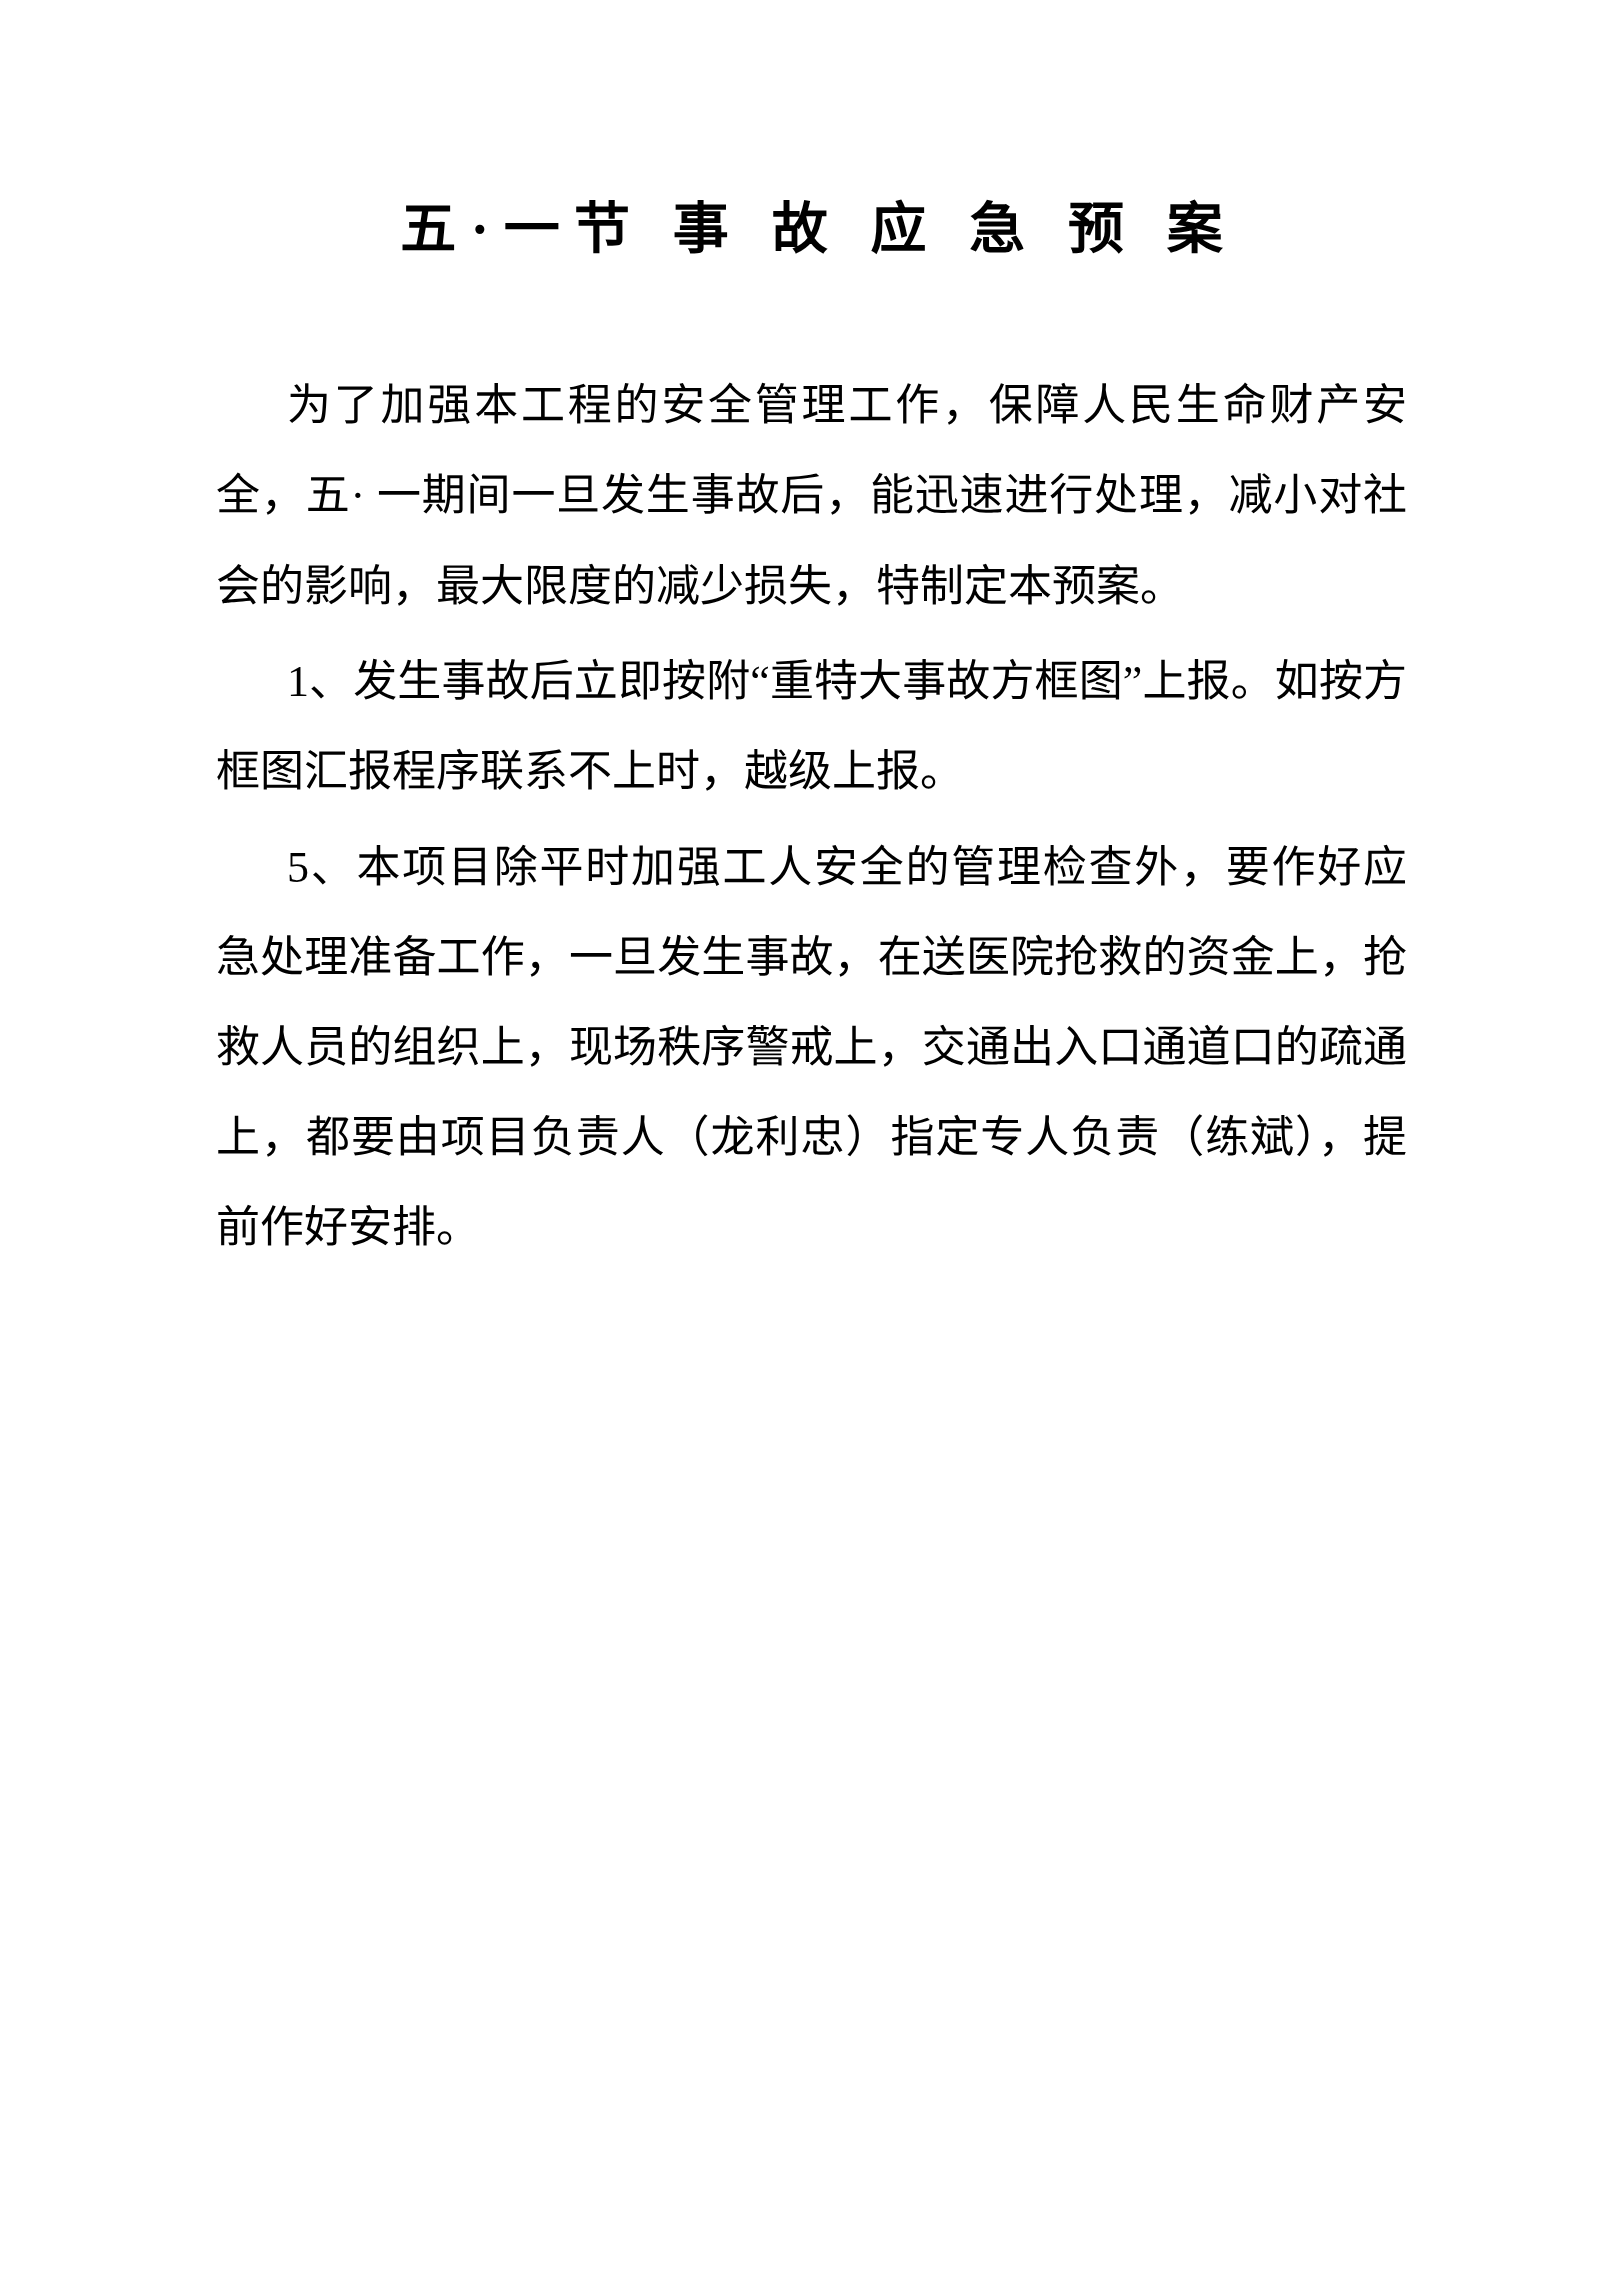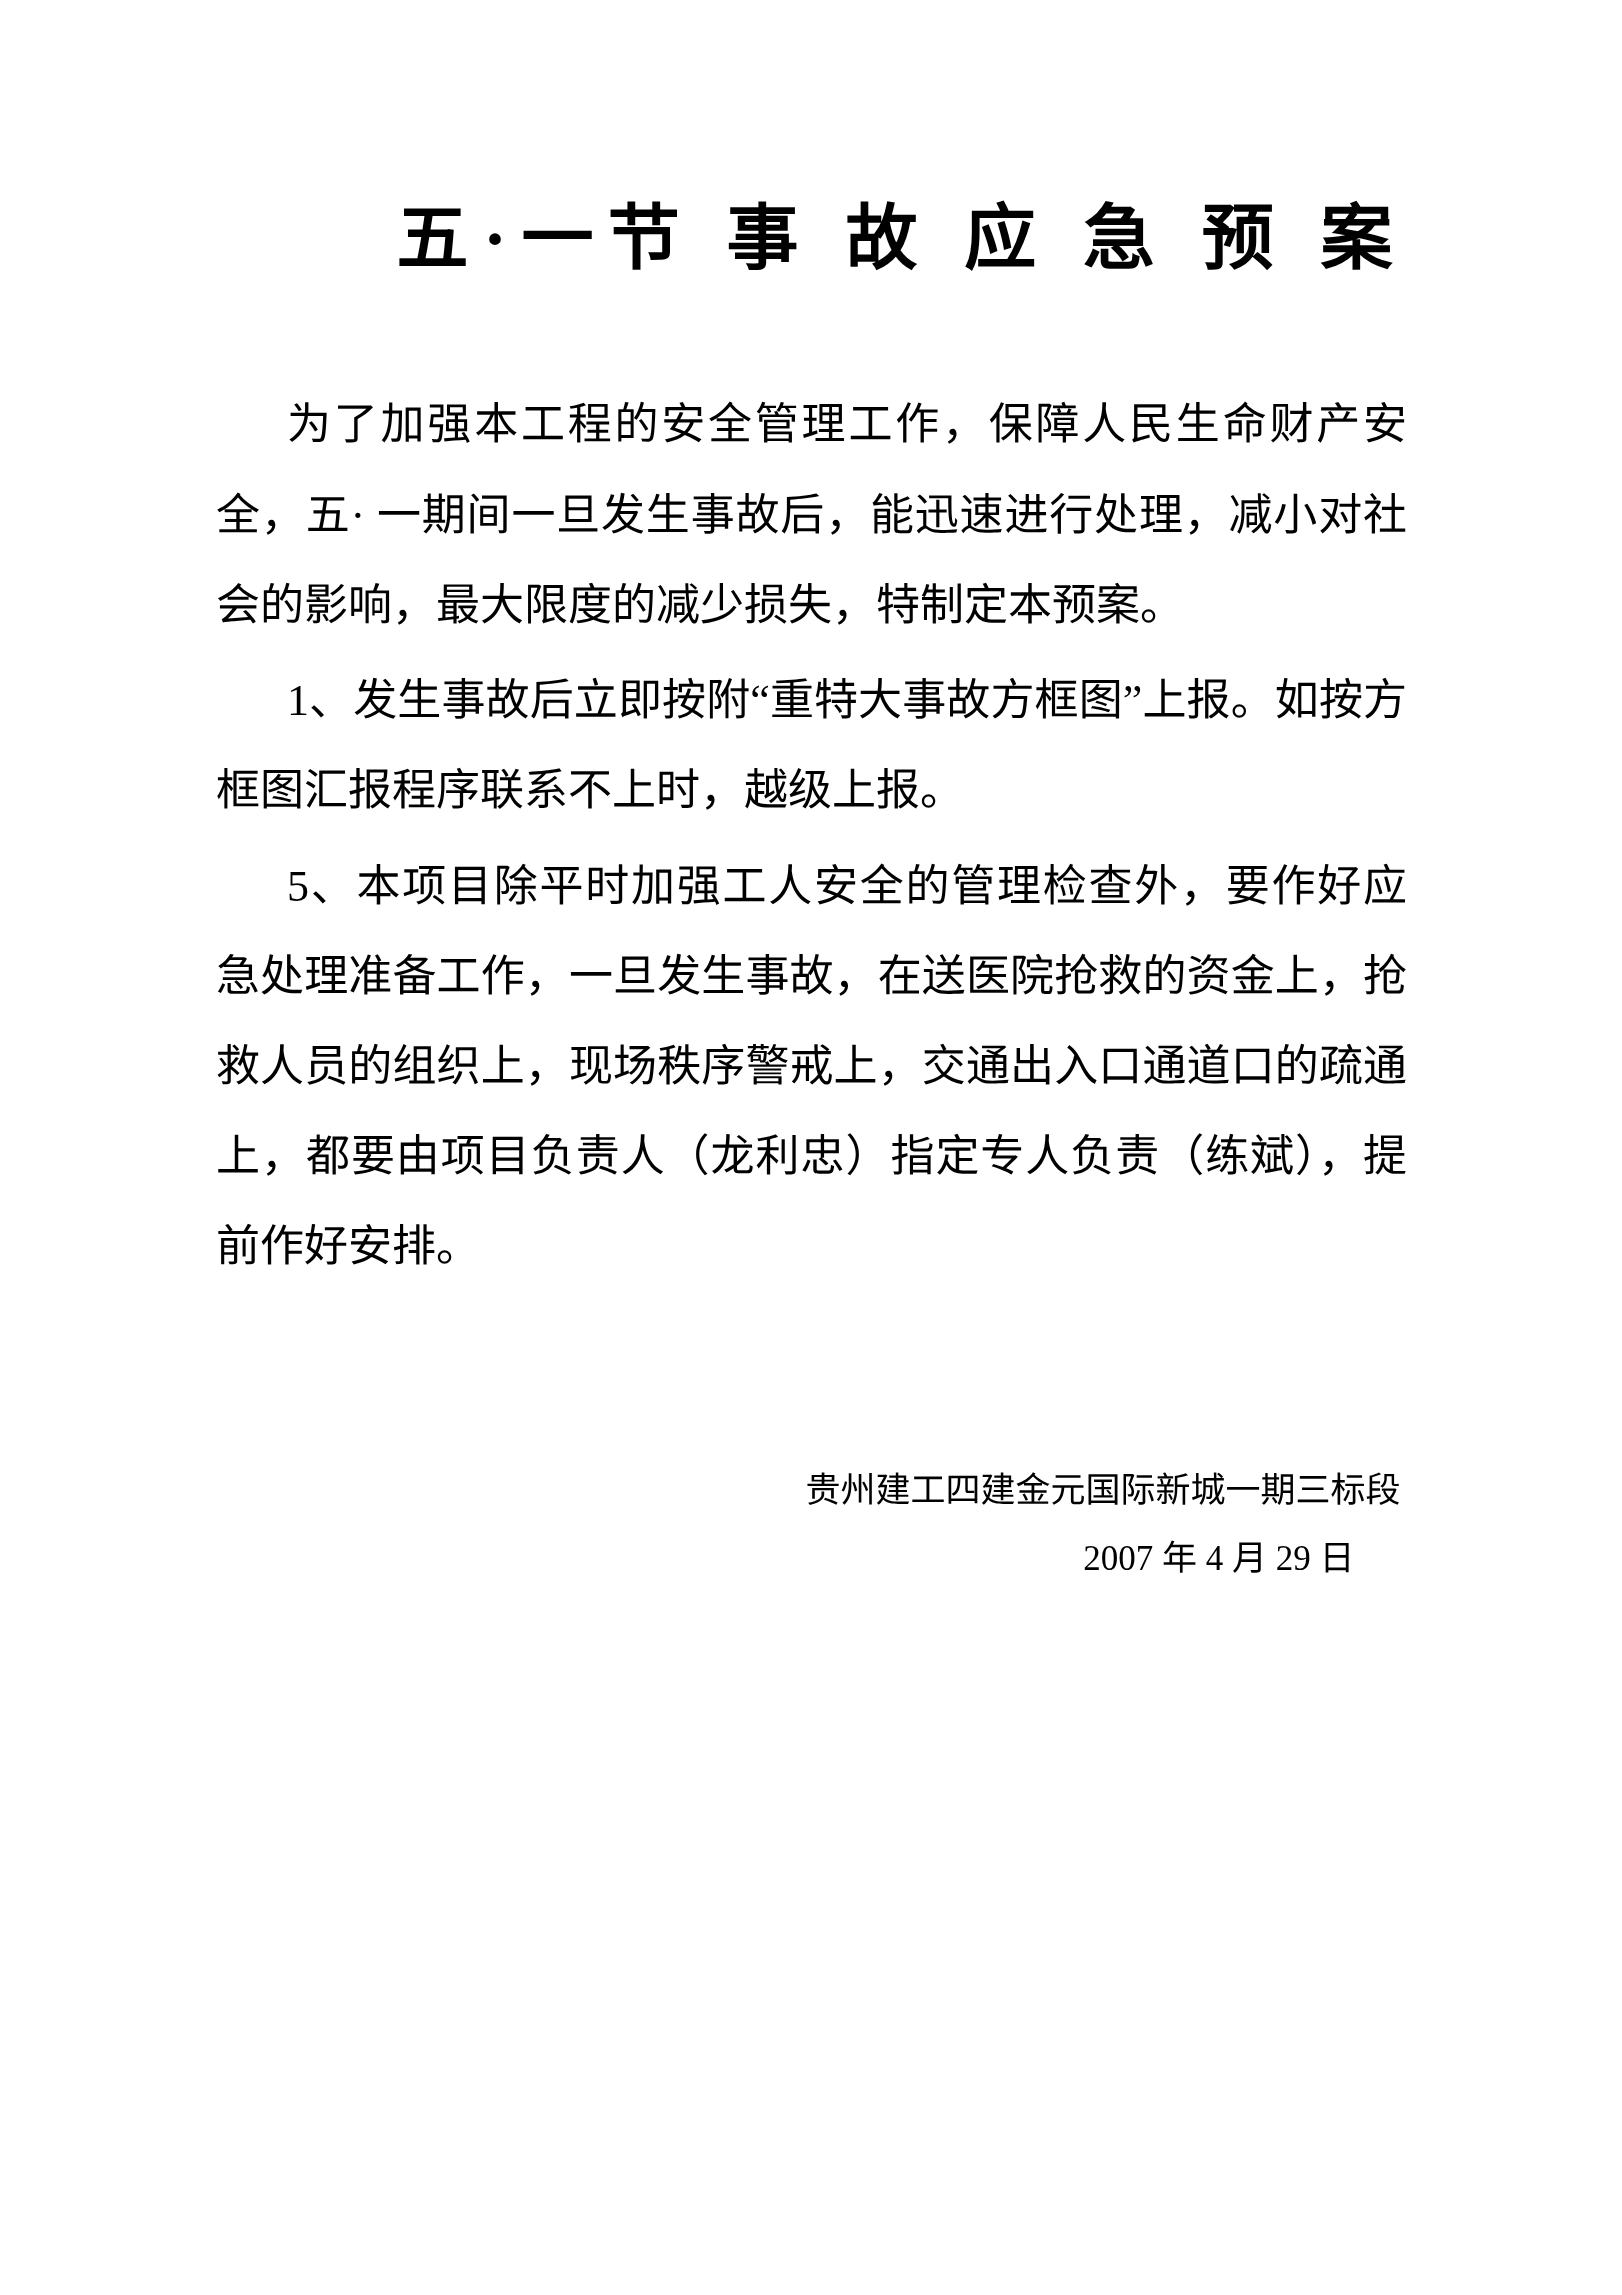--- a/index.html
+++ b/index.html
@@ -16,22 +16,22 @@
     -webkit-font-smoothing: antialiased;
   }
   .page {
     position: relative;
     width: 1623px;
     height: 2295px;
     box-sizing: border-box;
     padding: 196px 216px 0 216px;
   }
   .doc-title {
-    text-align: right;
-    font-size: 72px;
+    text-align: center;
+    font-size: 56px;
     font-weight: 700;
     letter-spacing: 14.4px;
     line-height: 1.2;
     margin: 0 0 98px 0;
     padding-left: 14.4px;
     white-space: pre;
   }
   .body-block {
     font-size: 44px;
     line-height: 2.05;
@@ -65,20 +65,16 @@
 <div class="page">
 
   <h1 class="doc-title">五·一节 事 故 应 急 预 案</h1>
 
   <div class="body-block">
     <p class="para">为了加强本工程的安全管理工作，保障人民生命财产安全，五· 一期间一旦发生事故后，能迅速进行处理，减小对社会的影响，最大限度的减少损失，特制定本预案。</p>
     <p class="para">1、发生事故后立即按附“重特大事故方框图”上报。如按方框图汇报程序联系不上时，越级上报。</p>
     <p class="para">5、本项目除平时加强工人安全的管理检查外，要作好应急处理准备工作，一旦发生事故，在送医院抢救的资金上，抢救人员的组织上，现场秩序警戒上，交通出入口通道口的疏通上，都要由项目负责人（龙利忠）指定专人负责（练斌），提前作好安排。</p>
   </div>
 
-  <div class="signature">
-    <span class="line">贵州建工四建金元国际新城一期三标段</span>
-    <span class="line date">2007 年 4 月 29 日</span>
-  </div>
 
   <div class="spacer-bottom"></div>
 </div>
 
 
 </body></html>

